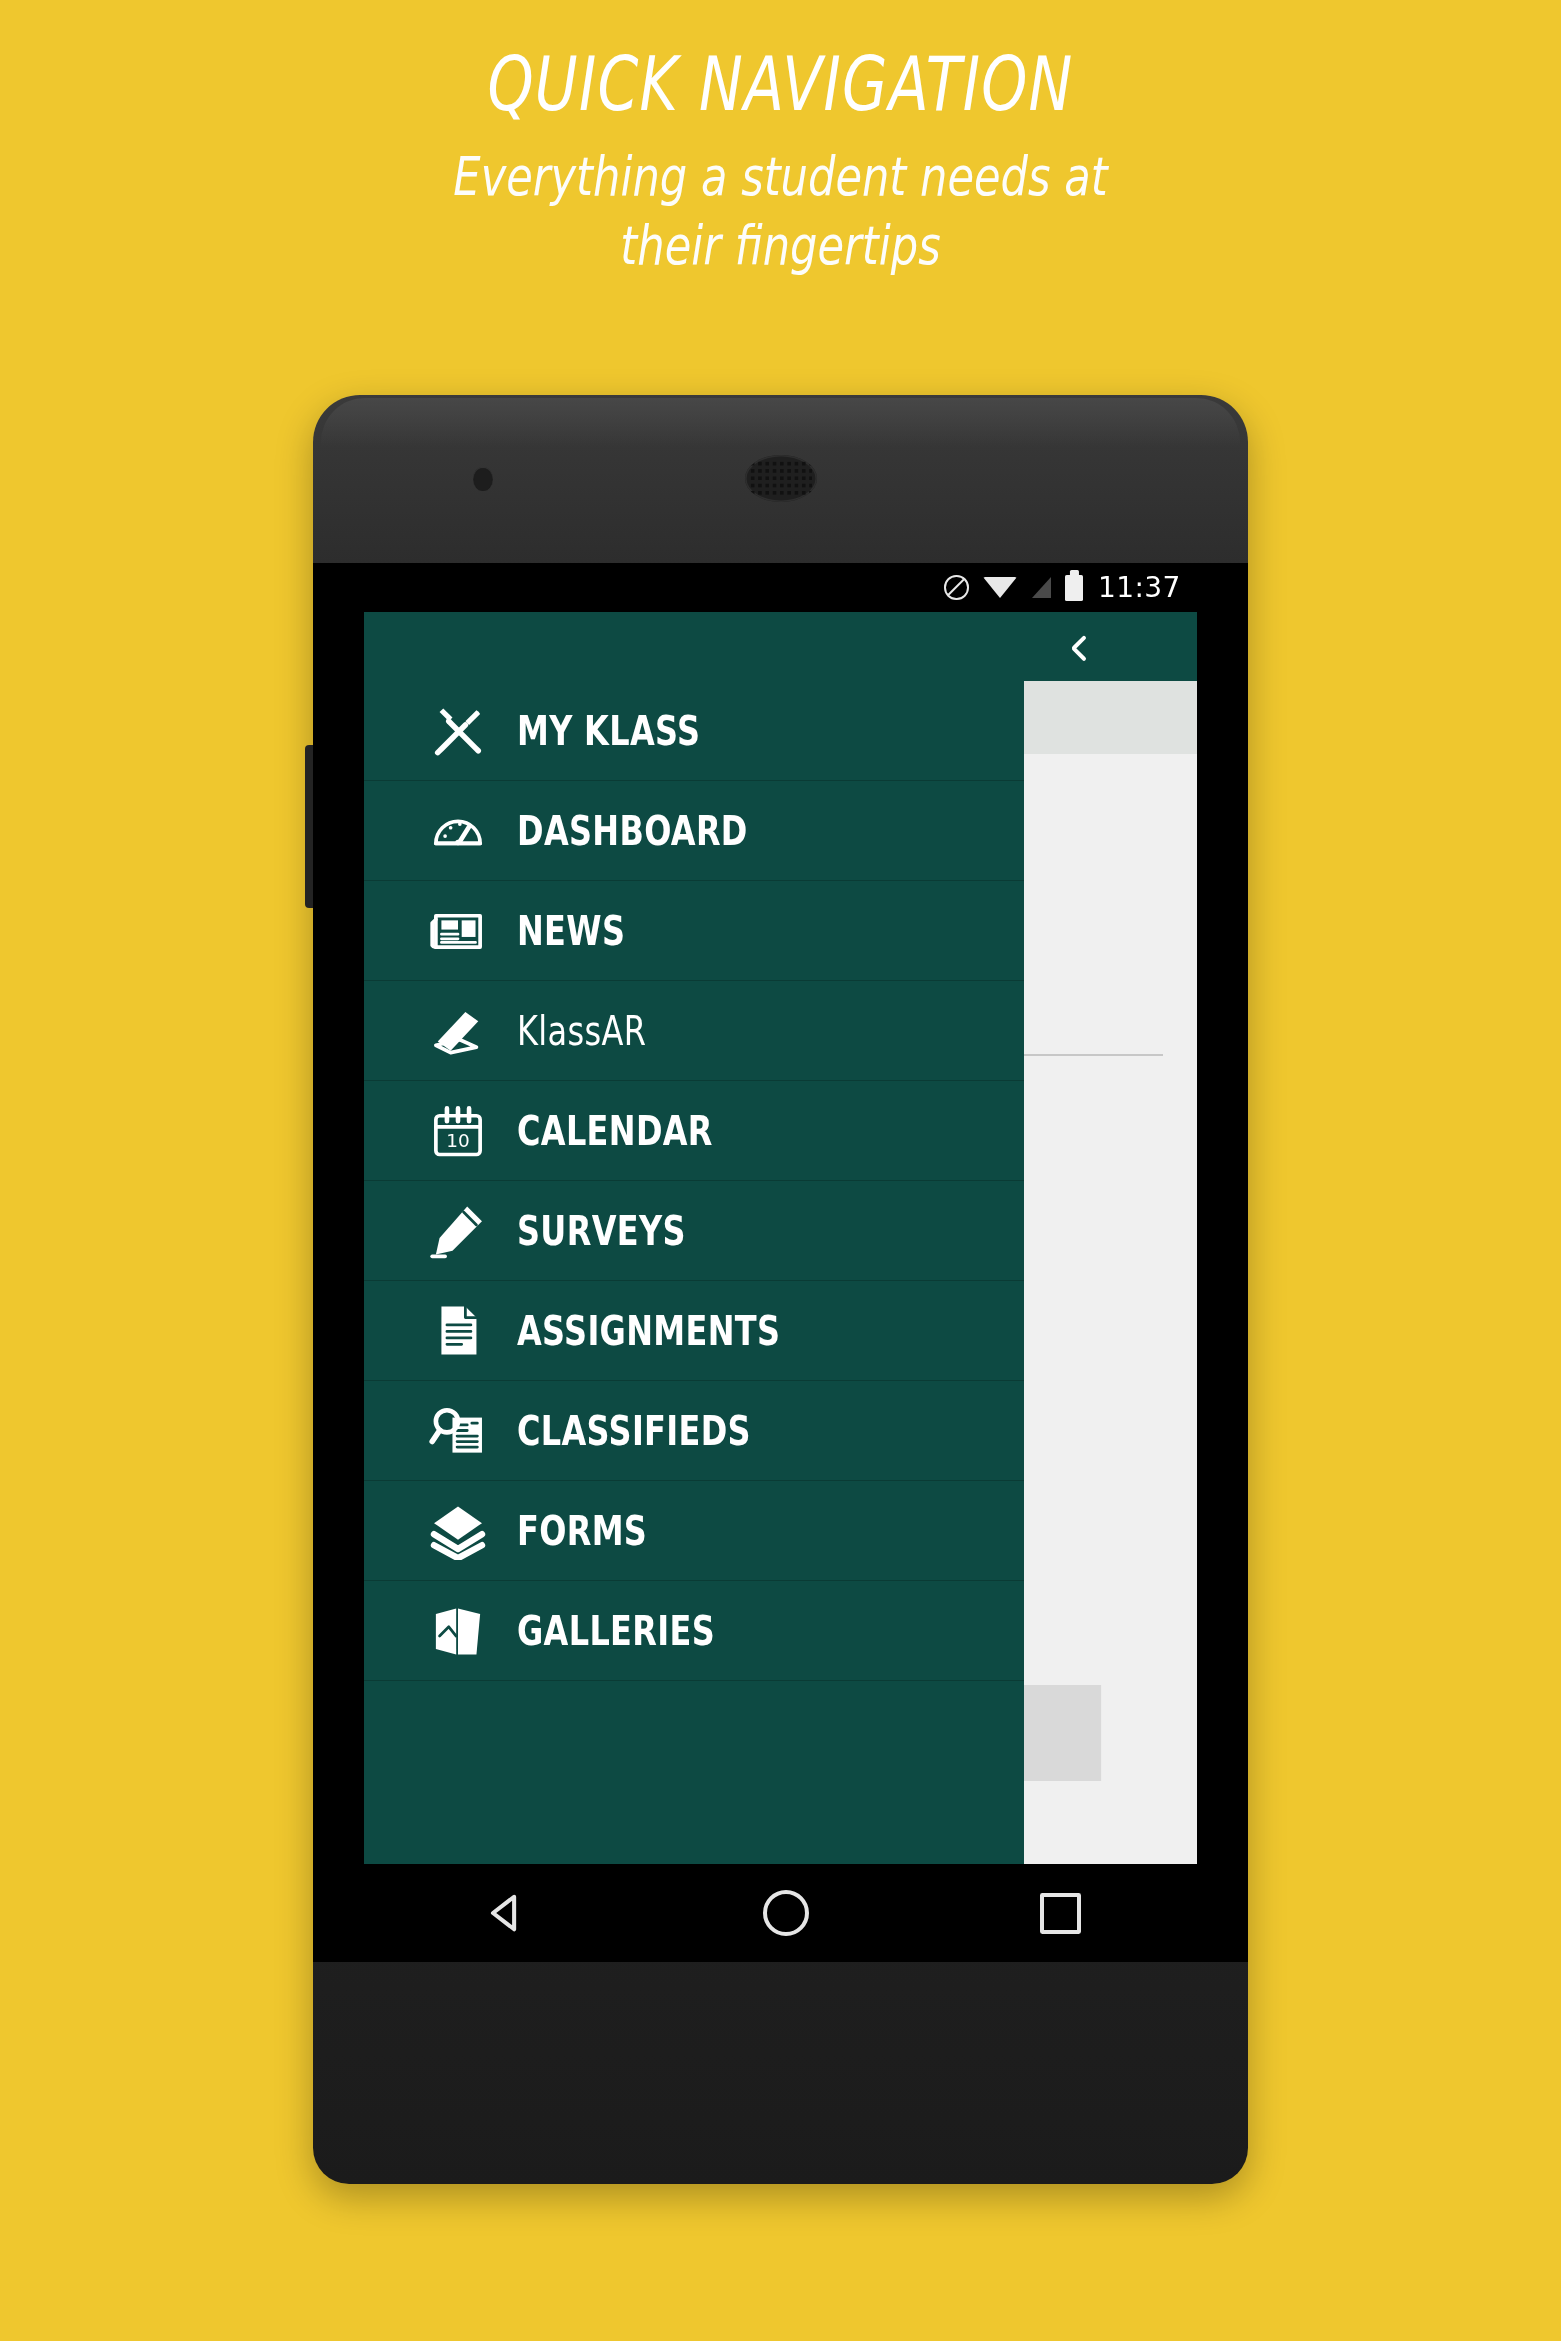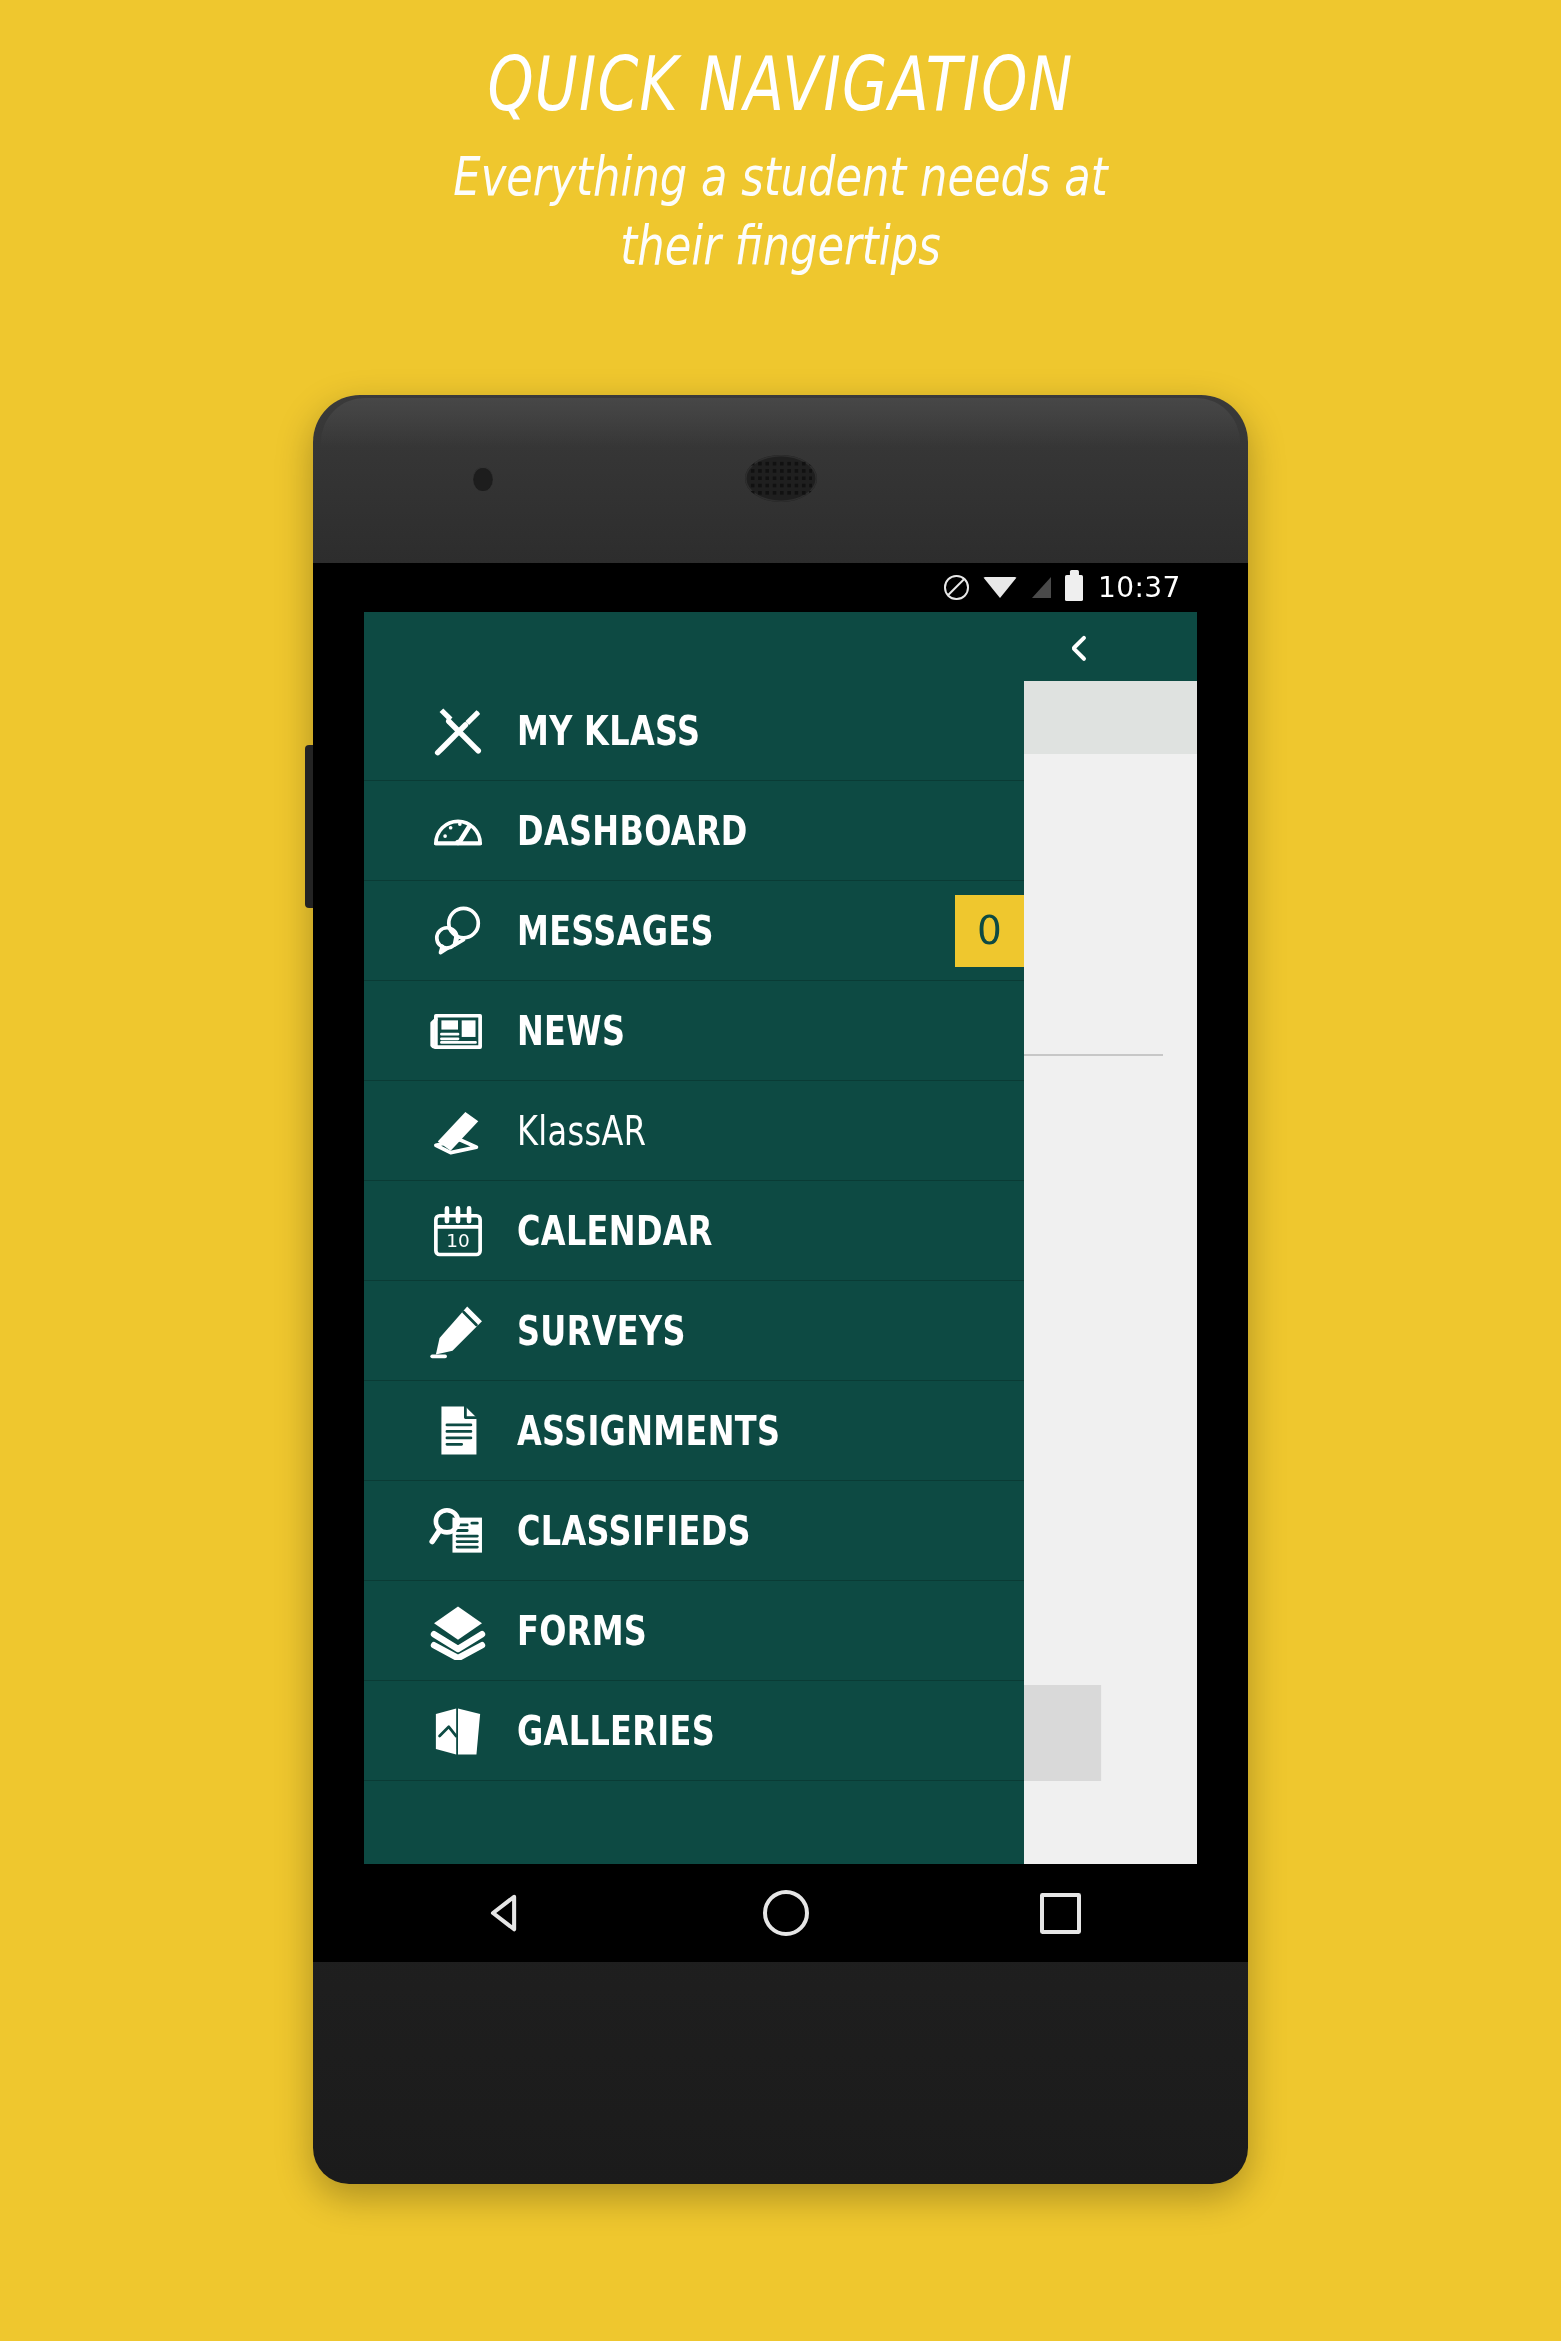--- a/index.html
+++ b/index.html
@@ -194,21 +194,21 @@
     </div>
 
   <div class="screen">
     <div class="screen-inner">
 
       <div class="statusbar">
         <div class="sb-dnd"></div>
         <div class="sb-wifi"></div>
         <div class="sb-signal"></div>
         <div class="sb-batt"></div>
-        <div class="sb-time">10:37</div>
+        <div class="sb-time">11:37</div>
       </div>
 
       <div class="appbar">
         <div class="back-chevron">
           <span></span>
             <span></span>
         </div>
       </div>
 
       <div class="content">
@@ -250,32 +250,20 @@
                 <circle cx="18" cy="38" r="2" fill="#fff" stroke="none"></circle>
                 <circle cx="24" cy="29" r="2" fill="#fff" stroke="none"></circle>
                 <circle cx="34" cy="25" r="2" fill="#fff" stroke="none"></circle>
               </svg>
             </div>
             <div class="label">DASHBOARD</div>
           </div>
           <div class="drawer-item">
             <div class="icon">
               <svg viewBox="0 0 64 64" fill="none" stroke="#fff" stroke-width="4" stroke-linecap="round" stroke-linejoin="round">
-                <circle cx="38" cy="24" r="16"></circle>
-                <path d="M30 38 L28 48 L38 42"></path>
-                <circle cx="20" cy="40" r="11"></circle>
-                <path d="M15 49 L13 56 L21 51"></path>
-              </svg>
-            </div>
-            <div class="label">MESSAGES</div>
-            <div class="badge">0</div>
-          </div>
-          <div class="drawer-item">
-            <div class="icon">
-              <svg viewBox="0 0 64 64" fill="none" stroke="#fff" stroke-width="4" stroke-linecap="round" stroke-linejoin="round">
                 <rect x="8" y="16" width="48" height="34" stroke-width="4"></rect>
                 <rect x="14" y="21" width="18" height="10" fill="#fff" stroke="none"></rect>
                 <rect x="36" y="21" width="15" height="18" fill="#fff" stroke="none"></rect>
                 <path d="M14 36 H32 M14 41 H32 M14 45 H51" stroke-width="3"></path>
                 <path d="M8 20 L4 24 V48 A4 4 0 0 0 8 50"></path>
               </svg>
             </div>
             <div class="label">NEWS</div>
           </div>
           <div class="drawer-item">

